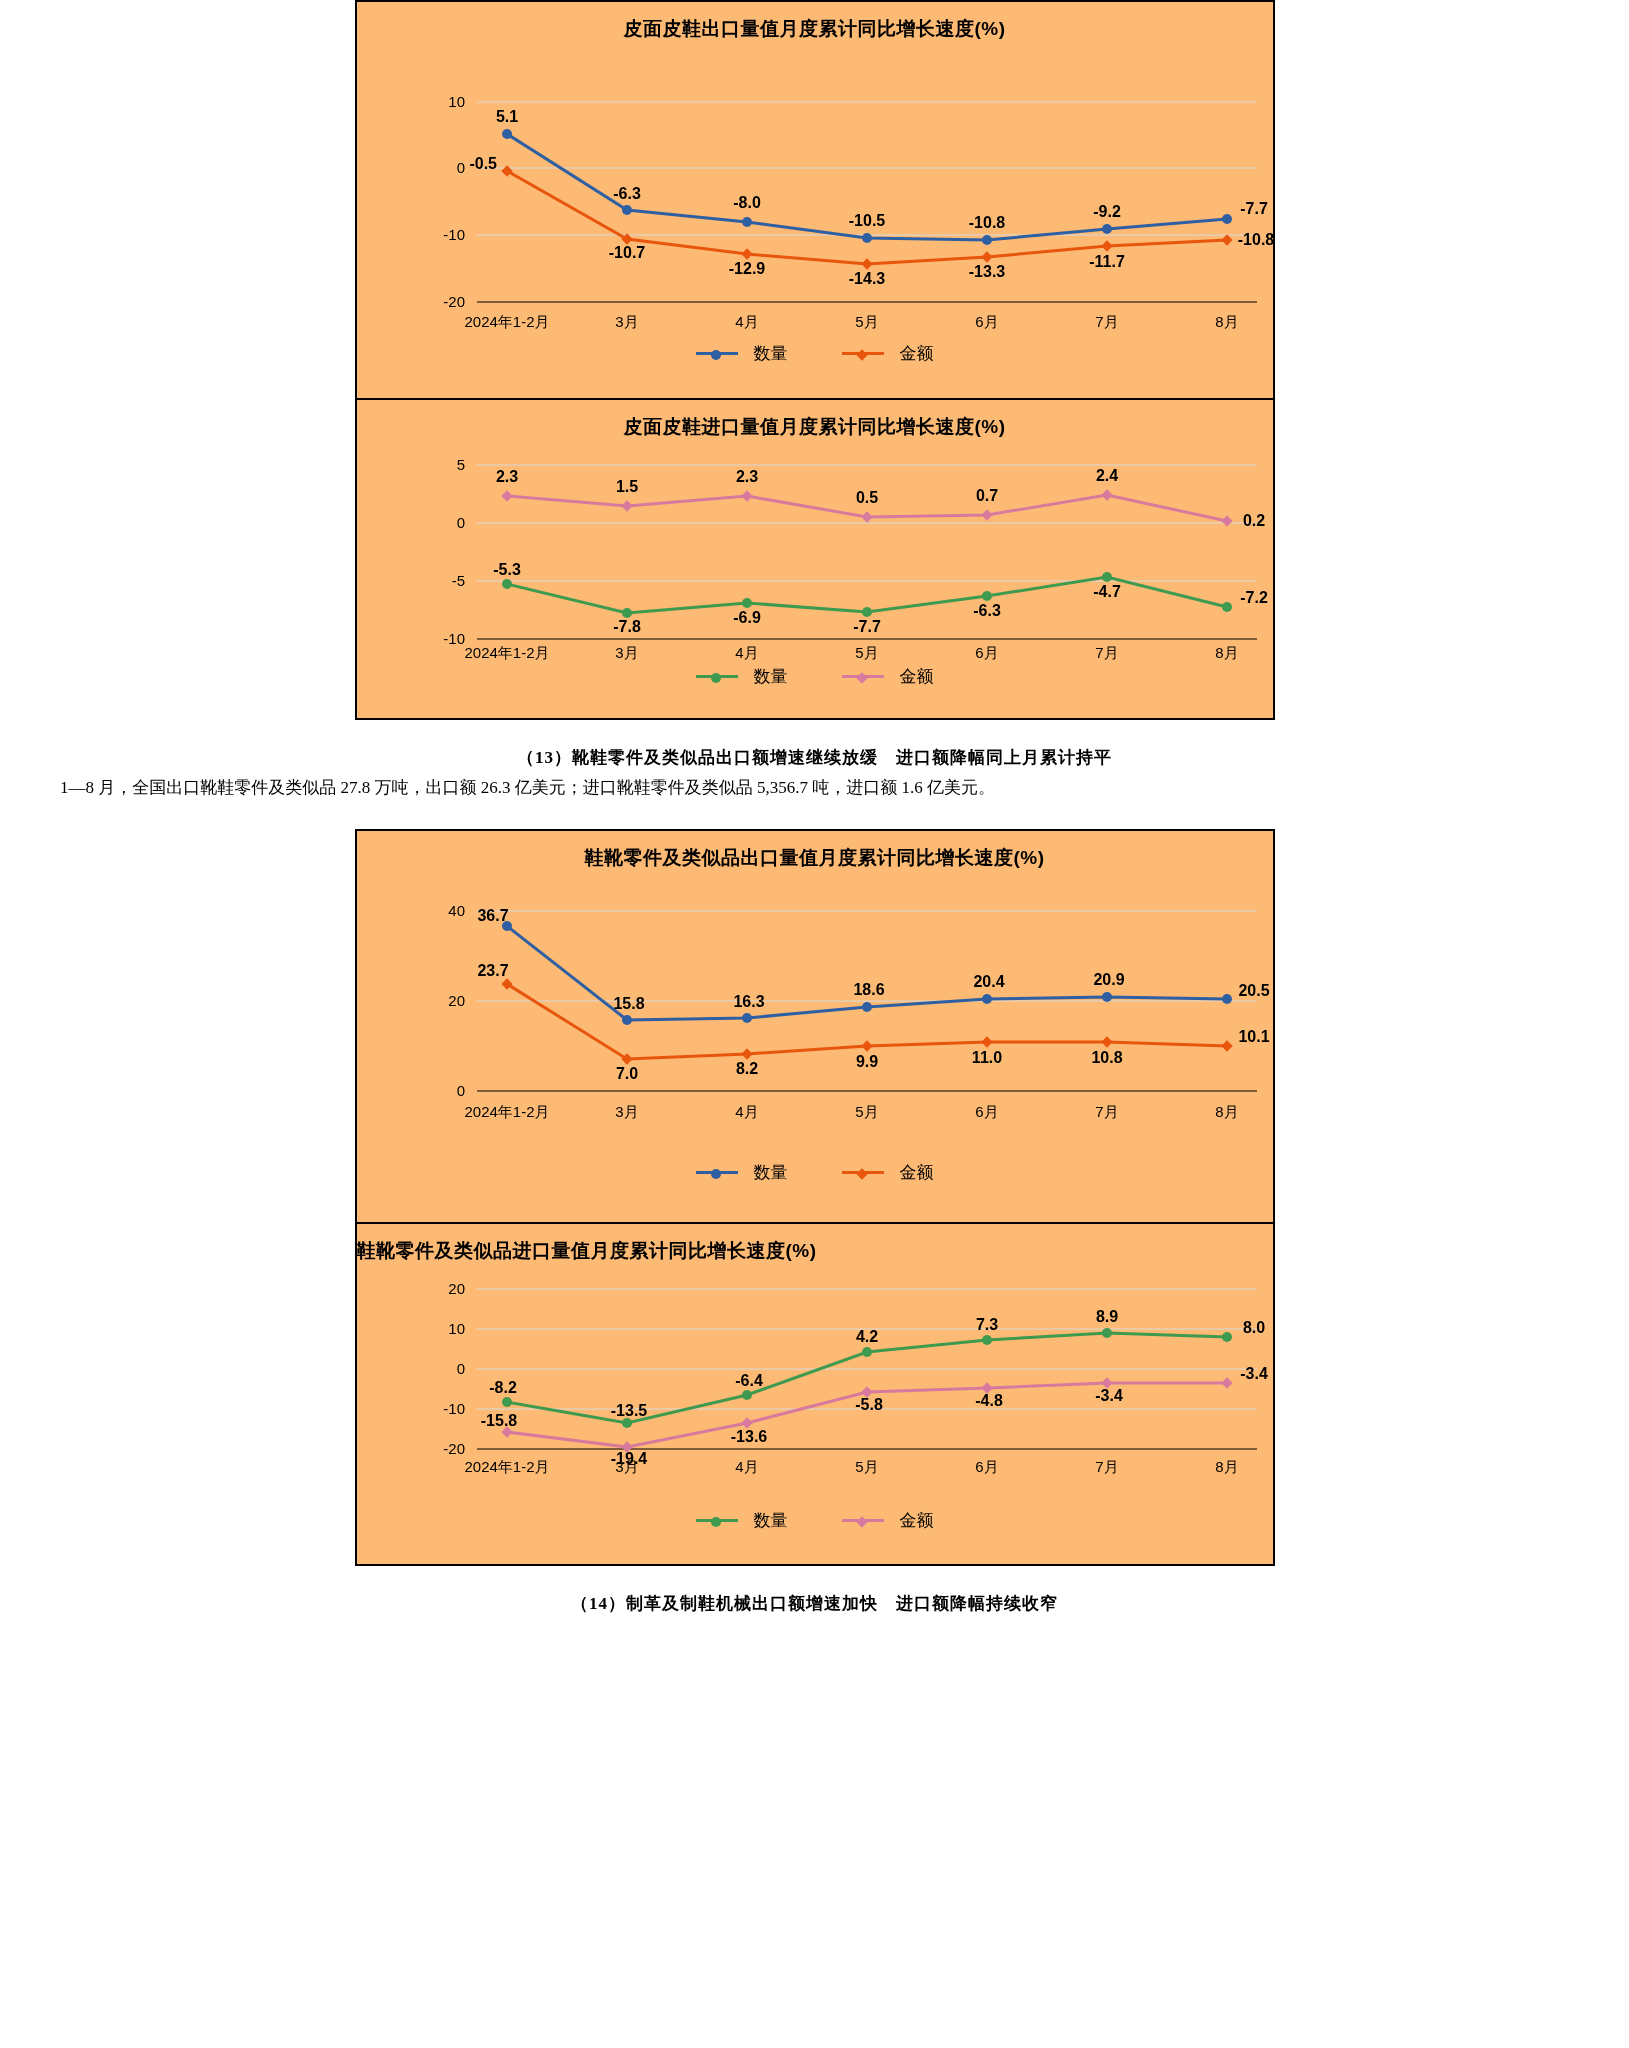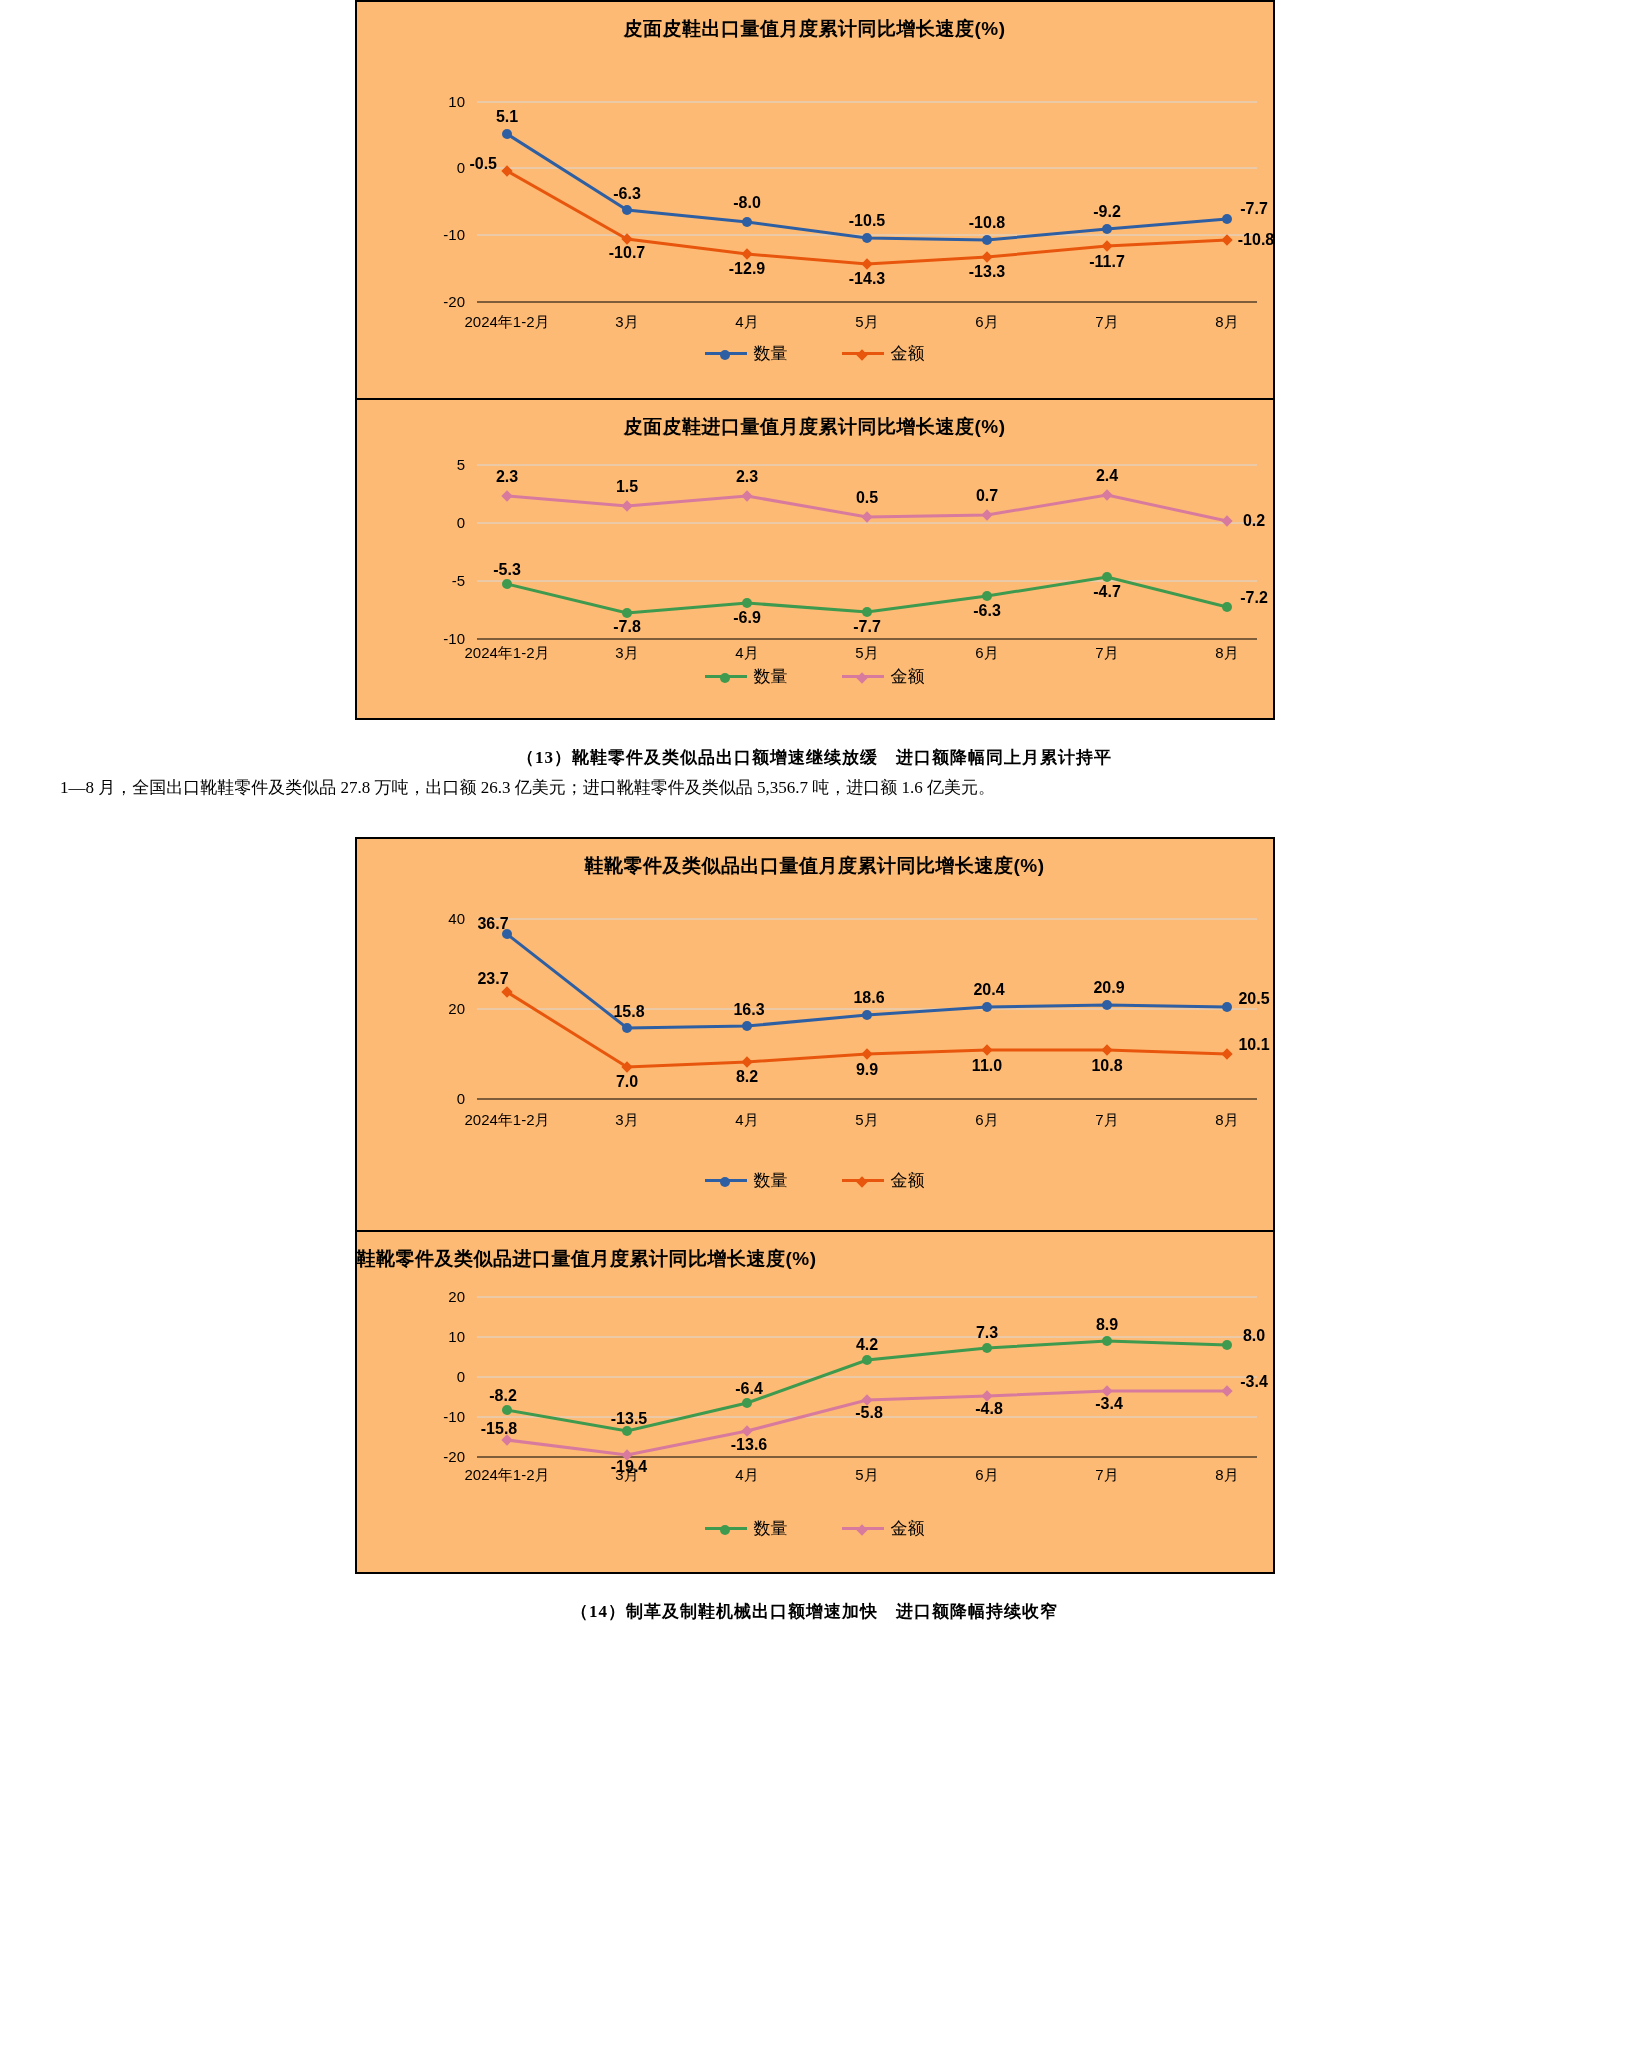--- a/index.html
+++ b/index.html
@@ -31,21 +31,21 @@
   }
   .plot-wrap { position: relative; }
   .plot-svg { display:block; }
   .legend {
     display:flex; justify-content:center; align-items:center;
     gap: 54px;
     font-family:"Liberation Sans", sans-serif;
     font-size: 17px;
     padding-bottom: 10px;
   }
-  .legend-item { display:flex; align-items:center; gap:7px; }
+  .legend-item { display:flex; align-items:center; gap:16px; }
   .legend-line { width:42px; height:0; border-top:3px solid #000; position:relative; }
   .legend-line::after{
     content:""; position:absolute; left:15px; top:-5px;
     width:10px; height:10px; border-radius:50%;
     background: currentColor;
   }
   .legend-line.diamond::after{
     border-radius:0; transform: rotate(45deg); left:16px; top:-4px;
     width:8px; height:8px;
   }
@@ -214,21 +214,21 @@
         </span>
       </div>
     </div>
   </div>
 
   <div class="heading">（13）靴鞋零件及类似品出口额增速继续放缓　进口额降幅同上月累计持平</div>
   <p class="body-text indent">1—8 月，全国出口靴鞋零件及类似品 27.8 万吨，出口额 26.3 亿美元；进口靴鞋零件及类似品 5,356.7 吨，进口额 1.6 亿美元。</p>
 
   <div class="spacer-md"></div>
 
-  <div style="width:920px;margin:8px auto;">
+  <div style="width:920px;margin:0 auto;">
 
     <div class="chart-box" style="height:395px;">
       <div class="chart-title">鞋靴零件及类似品出口量值月度累计同比增长速度(%)</div>
       <div class="plot-wrap">
         <svg class="plot-svg" width="916" height="290" viewBox="0 0 916 290">
 
           <line x1="120" y1="40" x2="900" y2="40" stroke="#d9d9d9" stroke-width="1"></line>
           <line x1="120" y1="130" x2="900" y2="130" stroke="#d9d9d9" stroke-width="1"></line>
           <line x1="120" y1="220" x2="900" y2="220" stroke="#000000" stroke-width="1.2"></line>
           <text x="108" y="45" text-anchor="end" font-family="Liberation Sans, sans-serif" font-size="15">40</text>

